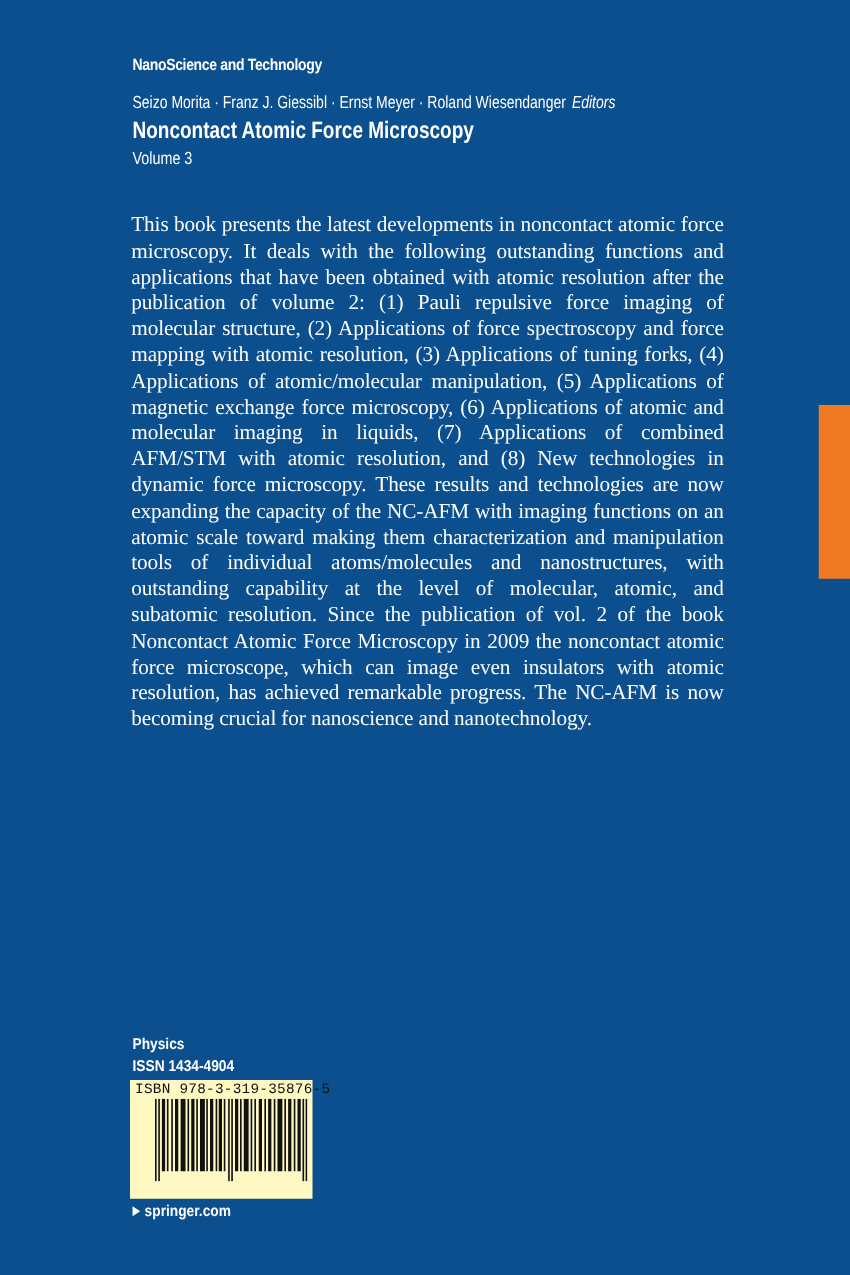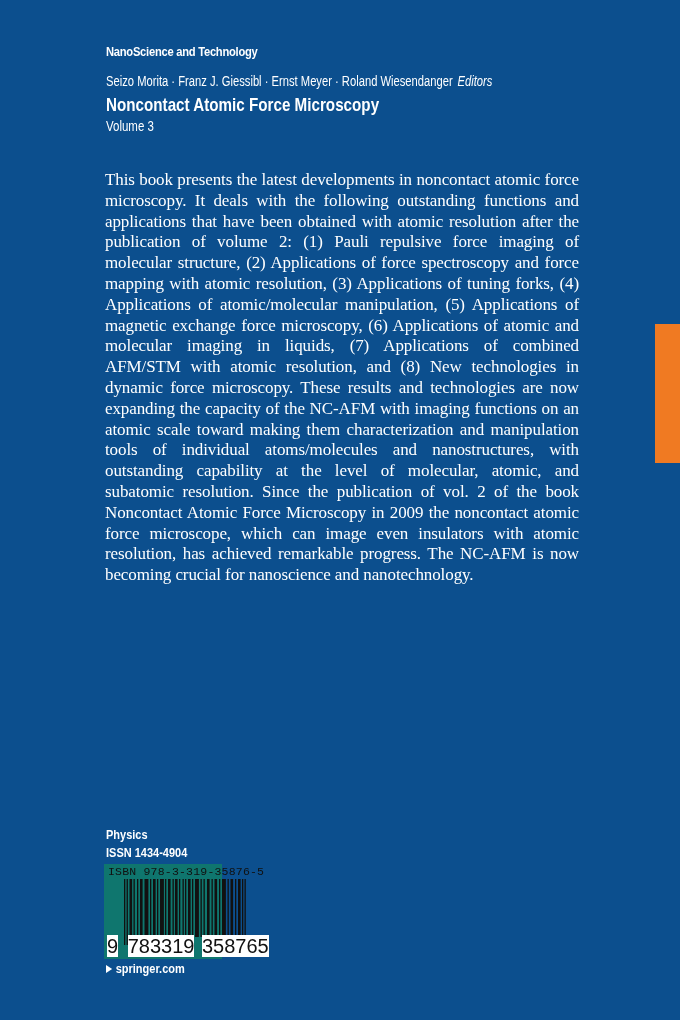--- a/index.html
+++ b/index.html
@@ -99,23 +99,23 @@
       font-weight: bold;
       font-size: 12.5px;
       transform: scaleX(0.88);
       transform-origin: left top;
       white-space: nowrap;
     }
     .barcode-box {
       position: absolute;
       left: 104px;
       top: 864px;
-      width: 118px;
+      width: 146px;
       height: 95px;
-      background: #0f766e;
+      background: #fef9c3;
       color: #111;
     }
     .isbn-text {
       position: absolute;
       left: 4px;
       top: 1px;
       font-family: "Liberation Mono", monospace;
       font-size: 11.5px;
       letter-spacing: 0.2px;
       white-space: nowrap;
@@ -216,22 +216,17 @@
       <rect x="95" y="0" width="1.3" height="58"></rect>
       <rect x="98" y="0" width="3.9" height="58"></rect>
       <rect x="103.5" y="0" width="1.3" height="58"></rect>
       <rect x="106.5" y="0" width="2.6" height="58"></rect>
       <rect x="111" y="0" width="1.3" height="58"></rect>
       <rect x="114" y="0" width="2.6" height="58"></rect>
       <rect x="118" y="0" width="1.3" height="66"></rect>
       <rect x="120.5" y="0" width="1.3" height="66"></rect>
     </g>
   </svg>
-  <div class="ean-digits">
-    <span>9</span>
-    <span style="margin-left:4px;">783319</span>
-    <span style="margin-left:2px;">358765</span>
-  </div>
 </div>
 
 <div class="springer">
   <span class="arrow"></span><span>springer.com</span>
 </div>
 
 </body></html>

